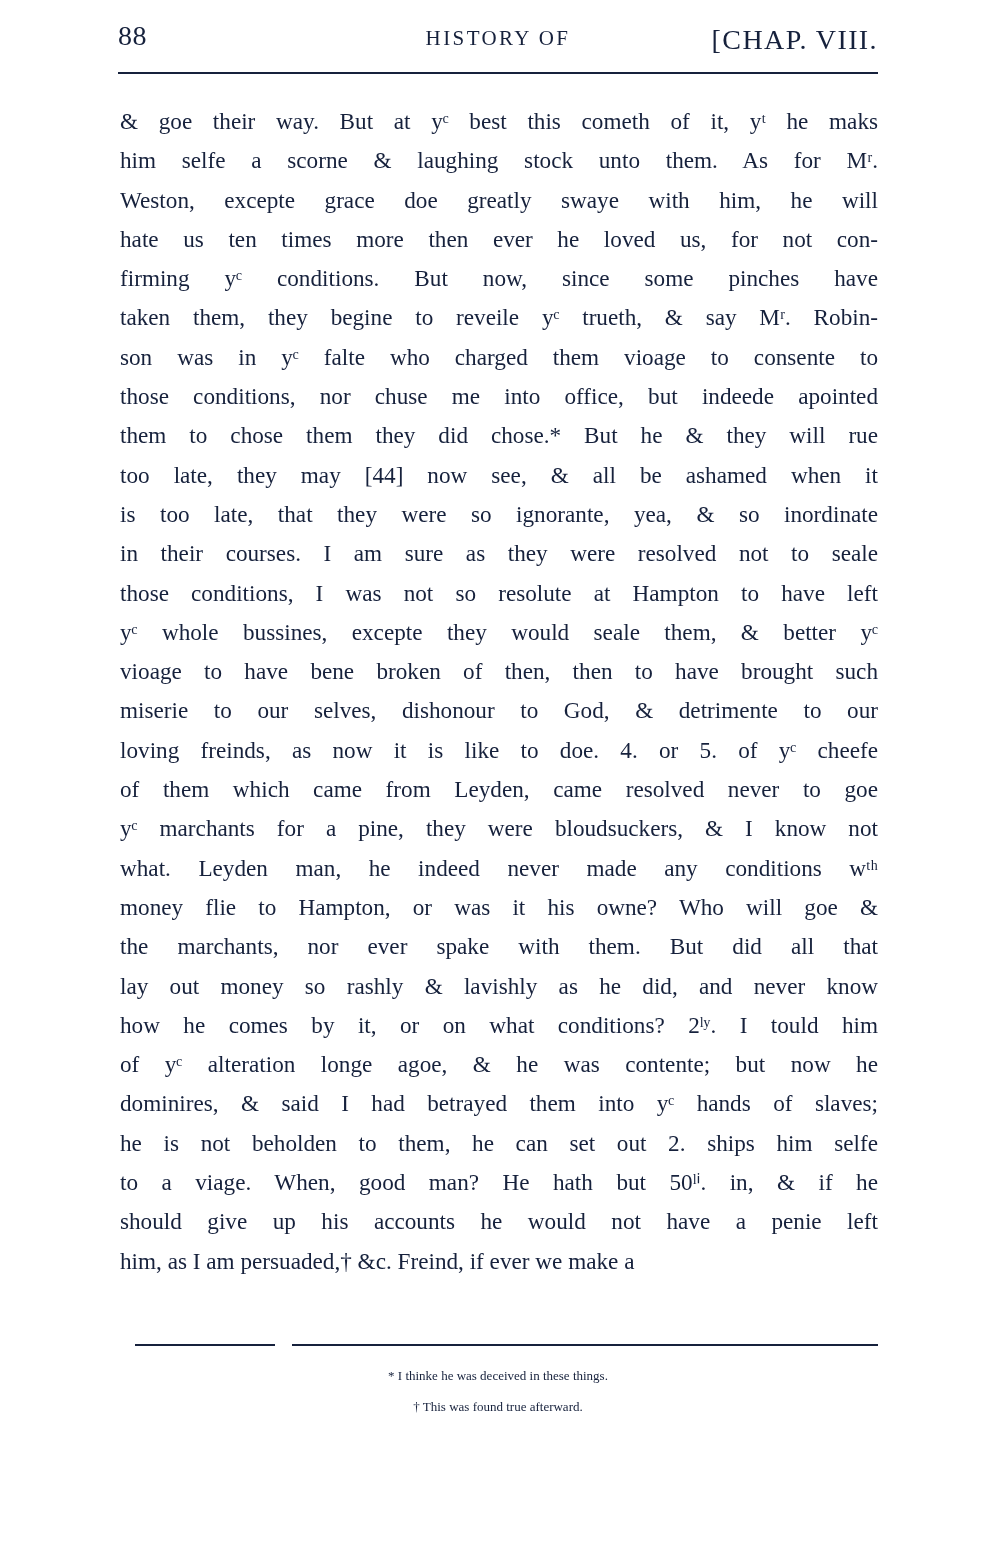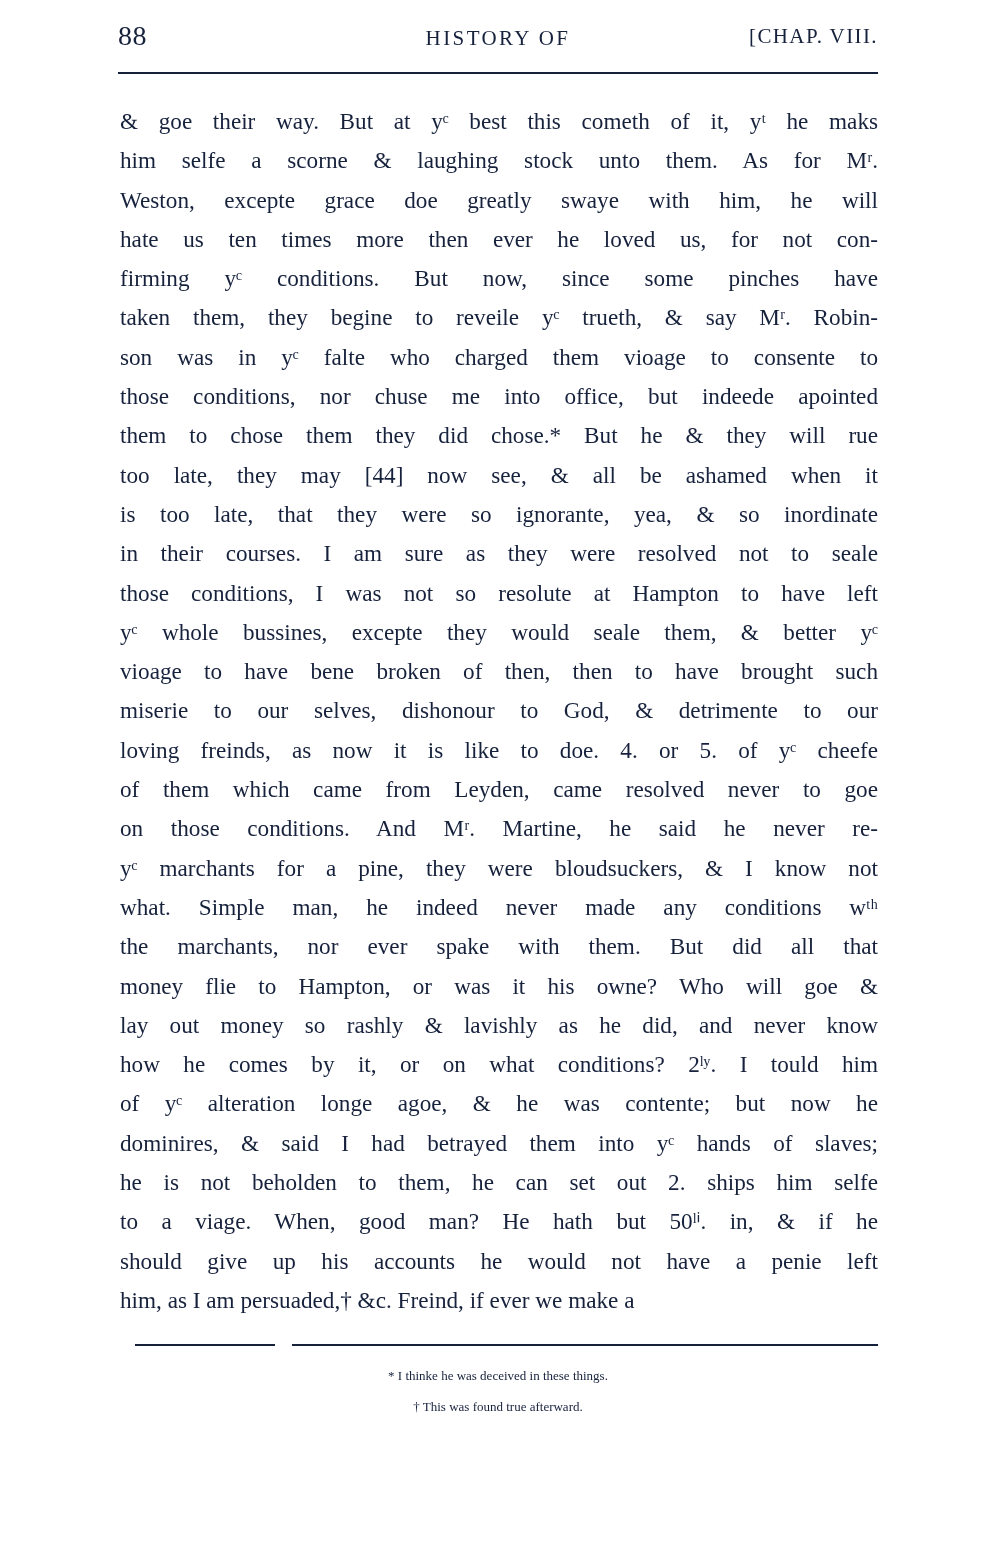--- a/index.html
+++ b/index.html
@@ -42,21 +42,21 @@
     top: 6px;
     width: 760px;
     text-align: center;
     font-size: 21px;
     letter-spacing: 2.4px;
   }
   .header-chapter {
     position: absolute;
     right: 0;
     top: 4px;
-    font-size: 21px;
+    font-size: 28px;
     letter-spacing: 1.4px;
     white-space: nowrap;
   }
   .rule-top {
     position: absolute;
     left: 118px;
     top: 72px;
     width: 760px;
     height: 2px;
     background: #16213c;
@@ -140,25 +140,24 @@
       <span class="line">them to chose them they did chose.*    But he  &amp;  they will  rue</span>
       <span class="line">too late,  they  may  [44]  now see,  &amp;  all  be  ashamed  when  it</span>
       <span class="line">is  too  late, that  they  were  so  ignorante, yea,  &amp;  so  inordinate</span>
       <span class="line">in their courses.    I am sure as they were resolved not  to  seale</span>
       <span class="line">those conditions, I was not so resolute at Hampton to have left</span>
       <span class="line">yᶜ whole bussines, excepte they would  seale  them,  &amp;  better  yᶜ</span>
       <span class="line">vioage to have bene  broken of then,  then to have  brought  such</span>
       <span class="line">miserie  to  our  selves, dishonour  to  God,  &amp;  detrimente  to  our</span>
       <span class="line">loving freinds, as now it is like to doe.    4. or  5. of  yᶜ cheefe</span>
       <span class="line">of them which came from Leyden,  came  resolved  never  to  goe</span>
-      <span class="line">on those conditions.    And  Mʳ.  Martine, he  said  he  never  re-</span>
       <span class="line">yᶜ marchants for a pine, they were bloudsuckers, &amp; I know  not</span>
-      <span class="line">what.    Simple man, he  indeed  never  made  any conditions wᵗʰ</span>
+      <span class="line">what.    Leyden man, he  indeed  never  made  any conditions wᵗʰ</span>
+      <span class="line">money flie to Hampton, or was it his owne?    Who  will  goe  &amp;</span>
       <span class="line">the  marchants,  nor  ever  spake  with  them.    But  did  all  that</span>
-      <span class="line">money flie to Hampton, or was it his owne?    Who  will  goe  &amp;</span>
       <span class="line">lay out money so rashly &amp; lavishly as he did, and  never  know</span>
       <span class="line">how he comes by it, or on  what conditions?    2ˡʸ.   I  tould  him</span>
       <span class="line">of  yᶜ alteration  longe  agoe,  &amp;  he  was  contente;  but  now  he</span>
       <span class="line">dominires, &amp; said I had betrayed them into yᶜ hands of slaves;</span>
       <span class="line">he is not beholden  to  them, he  can  set  out  2.  ships  him  selfe</span>
       <span class="line">to a viage.    When, good man?    He hath but 50ˡⁱ. in, &amp;  if  he</span>
       <span class="line">should  give  up  his  accounts  he  would  not  have  a  penie  left</span>
       <span class="line last">him,  as  I  am  persuaded,†  &amp;c.    Freind,  if  ever  we  make  a</span>
     </p>
   </div>

